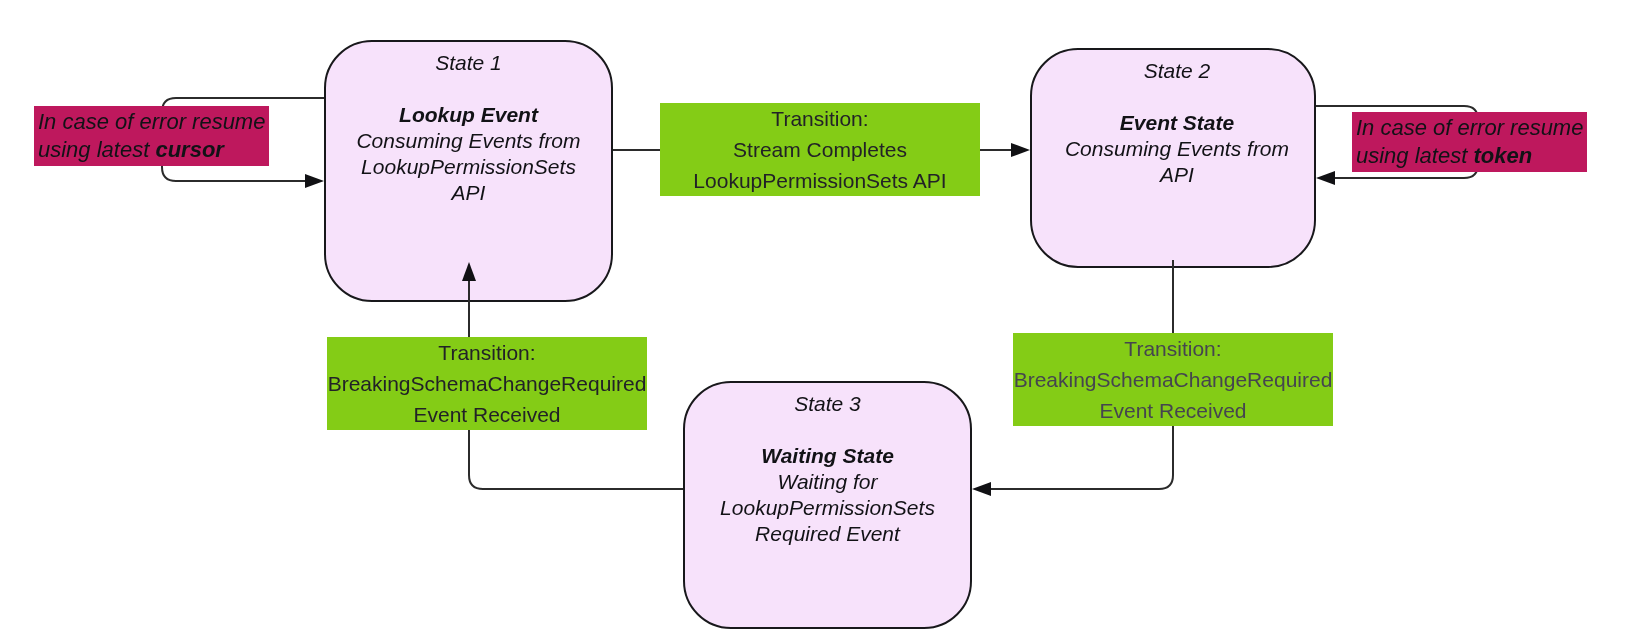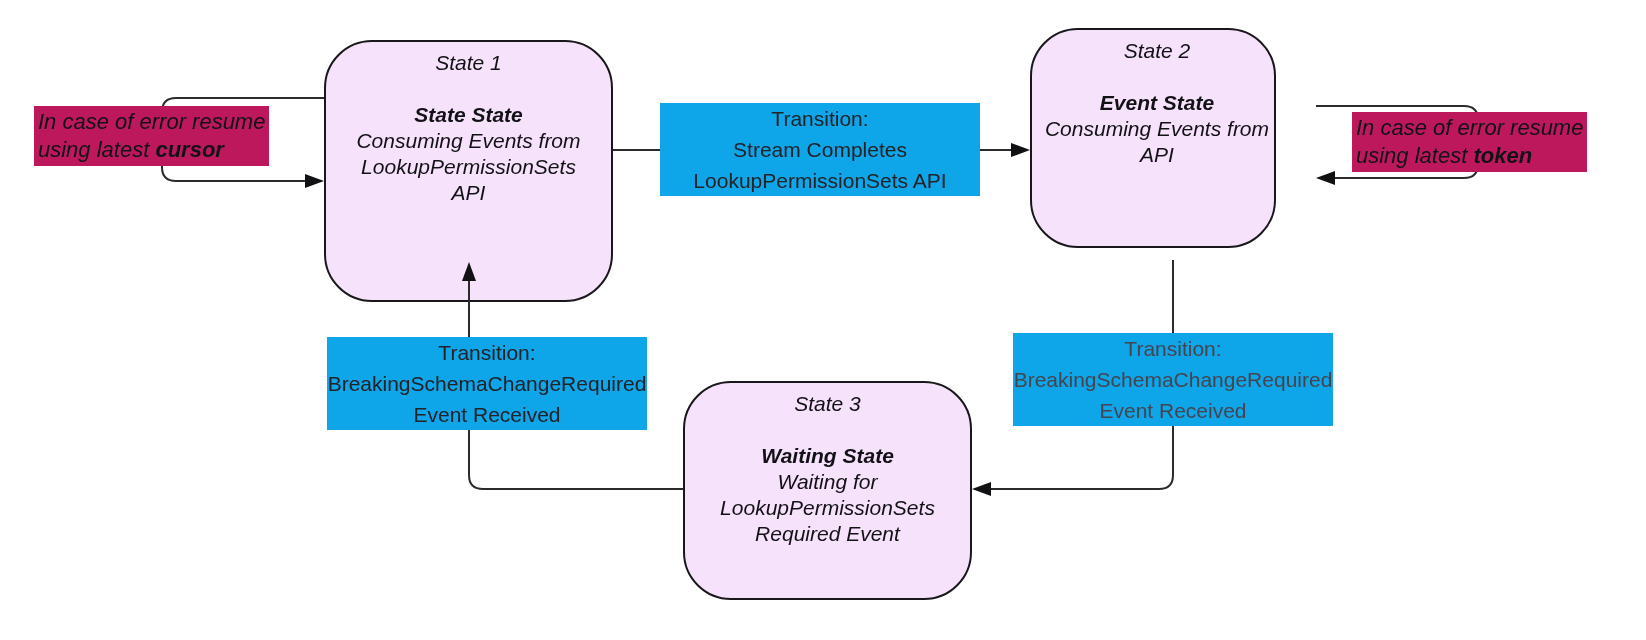--- a/index.html
+++ b/index.html
@@ -12,21 +12,21 @@
   .edges polygon{fill:#111114;stroke:none;}
   .state{
     position:absolute;z-index:1;background:#f7e2fb;border:2px solid #18181b;border-radius:48px;
     box-sizing:border-box;display:flex;flex-direction:column;align-items:center;
     color:#121216;font-style:italic;font-size:21px;line-height:26px;text-align:center;
   }
   .state .title{margin-top:8px;font-weight:normal;}
   .state .name{margin-top:26px;font-weight:bold;}
   .state .desc{}
   .edge-label{
-    position:absolute;z-index:3;background:#0ea5e9;text-align:center;
+    position:absolute;z-index:3;background:#84cc16;text-align:center;
     font-size:21px;line-height:31px;font-style:normal;
   }
   .edge-label.dark{color:#222227;}
   .edge-label.gray{color:#45454f;}
   .loop-label{
     position:absolute;z-index:3;background:#be185d;text-align:left;
     font-size:22px;line-height:28px;font-style:italic;color:#121216;padding:2px 4px;
   }
   .loop-label b{font-weight:bold;}
 </style>
@@ -58,38 +58,38 @@
     </g>
 
     <g>
       <path d="M683 489 H483 Q469 489 469 475 V280"></path>
       <polygon points="469,262 462,281 476,281"></polygon>
     </g>
   </svg>
 
   <div class="state" style="left:324px;top:40px;width:289px;height:262px;">
     <div class="title">State 1</div>
-    <div class="name">State State</div>
+    <div class="name">Lookup Event</div>
     <div class="desc">
       <div>Consuming Events from</div>
       <div>LookupPermissionSets</div>
       <div>API</div>
     </div>
   </div>
 
-  <div class="state" style="left:1030px;top:28px;width:246px;height:220px;padding-left:8px;">
+  <div class="state" style="left:1030px;top:48px;width:286px;height:220px;padding-left:8px;">
     <div class="title">State 2</div>
     <div class="name">Event State</div>
     <div class="desc">
       <div>Consuming Events from</div>
       <div>API</div>
     </div>
   </div>
 
-  <div class="state" style="left:683px;top:381px;width:289px;height:219px;">
+  <div class="state" style="left:683px;top:381px;width:289px;height:248px;">
     <div class="title">State 3</div>
     <div class="name">Waiting State</div>
     <div class="desc">
       <div>Waiting for</div>
       <div>LookupPermissionSets</div>
       <div>Required Event</div>
     </div>
   </div>
 
   <div class="edge-label dark" style="left:660px;top:103px;width:320px;">

